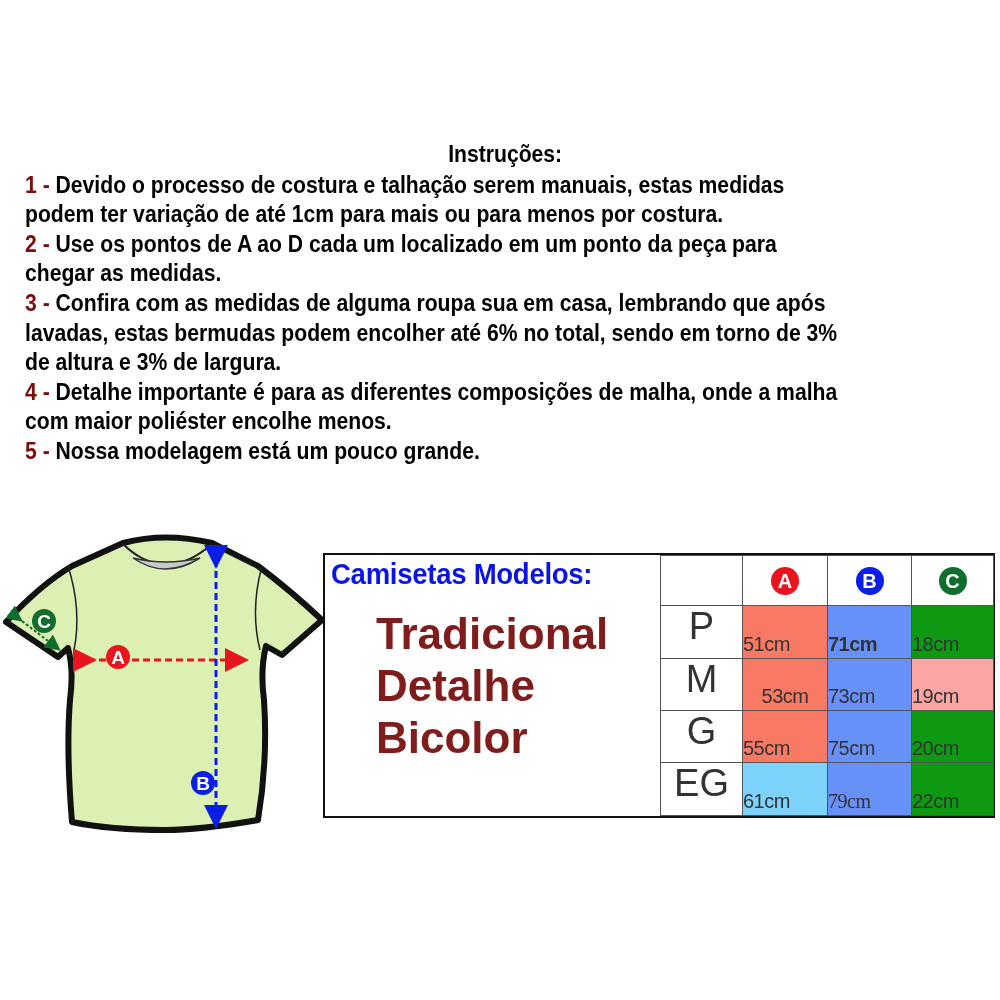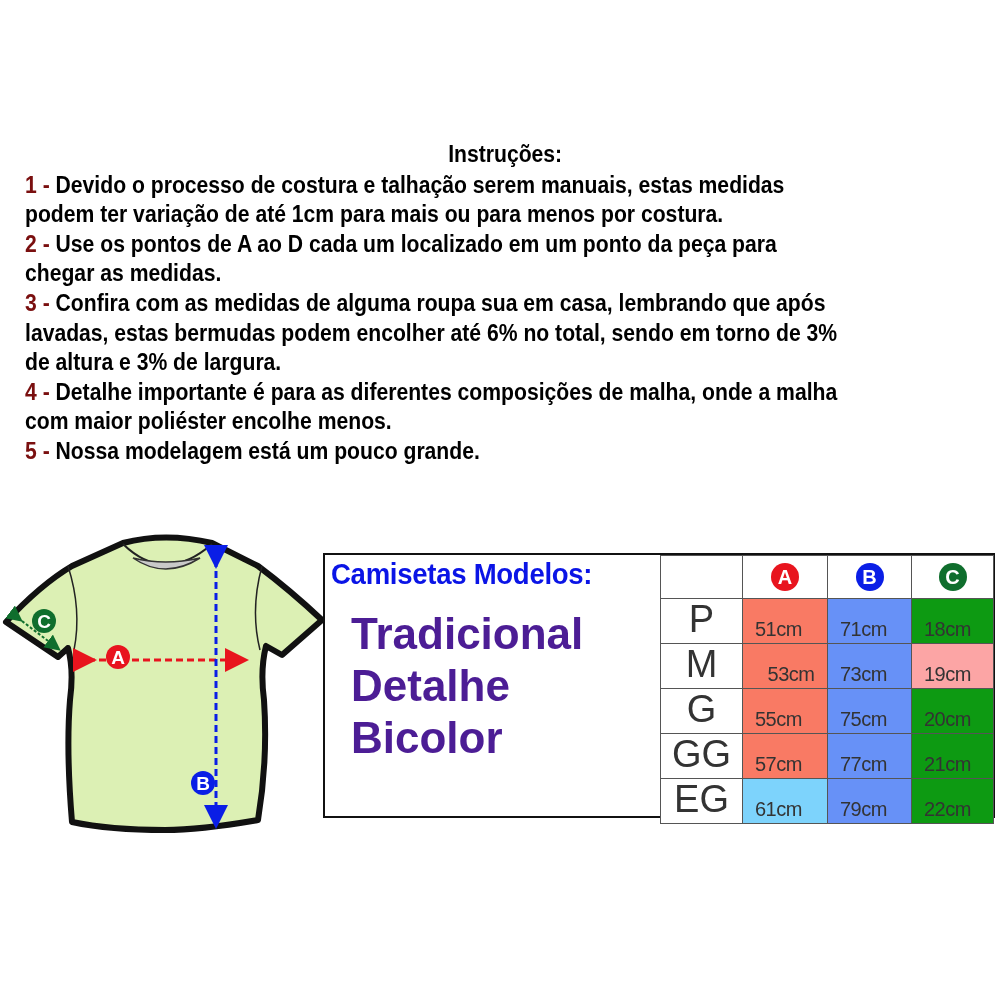--- a/index.html
+++ b/index.html
@@ -5,28 +5,28 @@
   html, body { margin:0; padding:0; background:#ffffff; }
   body { width:1000px; height:1000px; position:relative; overflow:hidden; font-family:"Liberation Sans", sans-serif; }
   .instructions { position:absolute; left:25px; top:140px; width:960px; font-family:"Liberation Sans", sans-serif; font-weight:bold; font-size:23.5px; line-height:29.6px; color:#000; transform:scaleX(0.9); transform-origin:left top; }
   .instr-title { text-align:center; width:1067px; margin-bottom:1px; }
   .instr-item { white-space:nowrap; }
   .instr-num { color:#7a0f0f; }
   .shirt { position:absolute; left:0; top:530px; width:330px; height:320px; }
   .table-wrap { position:absolute; left:323px; top:553px; width:672px; height:265px; border:2px solid #111; box-sizing:border-box; background:#fff; }
   .models { position:absolute; left:0; top:0; width:335px; height:196px; }
   .models-title { position:absolute; left:6px; top:3px; font-weight:bold; color:#0a14e6; font-size:29px; letter-spacing:-0.3px; white-space:nowrap; transform:scaleX(0.95); transform-origin:left top; }
-  .model-name { position:absolute; left:26px; font-weight:bold; color:#4c1d95; font-size:44px; line-height:50px; white-space:nowrap; }
+  .model-name { position:absolute; left:51px; font-weight:bold; color:#7f1d1d; font-size:44px; line-height:50px; white-space:nowrap; }
   .grid { position:absolute; left:335px; top:0; width:333px; height:261px; border-collapse:collapse; table-layout:fixed; }
   .grid td { border:1.5px solid #555; padding:0; position:relative; }
   .grid tr.head td { height:42px; background:#fff; }
   .grid tr.row td { height:44px; }
   .size-cell { background:#fff; text-align:center; font-size:38px; color:#333; line-height:40px; vertical-align:top; }
   .val-cell { font-size:20px; color:#333; vertical-align:bottom; letter-spacing:-0.5px; }
-  .val-cell span { display:block; padding:0 0 2px 12px; }
+  .val-cell span { display:block; padding:0 0 2px 0; }
   .badge { display:inline-block; width:28px; height:28px; border-radius:50%; color:#fff; font-weight:bold; font-size:20px; line-height:28px; text-align:center; font-family:"Liberation Sans", sans-serif; }
   .head-badge-cell { text-align:center; vertical-align:middle; }
 </style>
 </head>
 <body>
 
 <div class="instructions">
   <div class="instr-title">Instruções:</div>
   <div id="instr-list">
       <div class="instr-item"><span class="instr-num">1 -</span><span> Devido o processo de costura e talhação serem manuais, estas medidas</span></div>
@@ -104,21 +104,21 @@
           <td></td>
           <td class="head-badge-cell"><span class="badge" style="background: rgb(232, 20, 30);">A</span></td>
           <td class="head-badge-cell"><span class="badge" style="background: rgb(10, 30, 230);">B</span></td>
           <td class="head-badge-cell"><span class="badge" style="background: rgb(15, 110, 45);">C</span></td>
         </tr>
         <tr class="row">
           <td class="size-cell">P</td>
           <td class="val-cell" style="background: rgb(249, 122, 100);">
             <span>51cm</span>
           </td>
-          <td class="val-cell" style="background: rgb(103, 145, 247);">
+          <td class="val-cell" style="background: rgb(103, 145, 247); font-weight: bold;">
             <span>71cm</span>
           </td>
           <td class="val-cell" style="background: rgb(13, 154, 18);">
             <span>18cm</span>
           </td>
         </tr>
         <tr class="row">
           <td class="size-cell">M</td>
           <td class="val-cell" style="background: rgb(249, 122, 100); text-align: center;">
             <span>53cm</span>
@@ -136,37 +136,25 @@
             <span>55cm</span>
           </td>
           <td class="val-cell" style="background: rgb(103, 145, 247); margin-left: 7px;">
             <span>75cm</span>
           </td>
           <td class="val-cell" style="background: rgb(13, 154, 18);">
             <span>20cm</span>
           </td>
         </tr>
         <tr class="row">
-          <td class="size-cell">GG</td>
-          <td class="val-cell" style="background: rgb(249, 122, 100);">
-            <span>57cm</span>
-          </td>
-          <td class="val-cell" style="background: rgb(103, 145, 247);">
-            <span>77cm</span>
-          </td>
-          <td class="val-cell" style="background: rgb(13, 154, 18);">
-            <span>21cm</span>
-          </td>
-        </tr>
-        <tr class="row">
           <td class="size-cell">EG</td>
           <td class="val-cell" style="background: #7dd3fc;">
             <span>61cm</span>
           </td>
-          <td class="val-cell" style="background: rgb(103, 145, 247);">
+          <td class="val-cell" style="background: rgb(103, 145, 247); font-family: Liberation Serif, serif;">
             <span>79cm</span>
           </td>
           <td class="val-cell" style="background: rgb(13, 154, 18);">
             <span>22cm</span>
           </td>
         </tr>
       </tbody>
   </table>
 </div>
 

